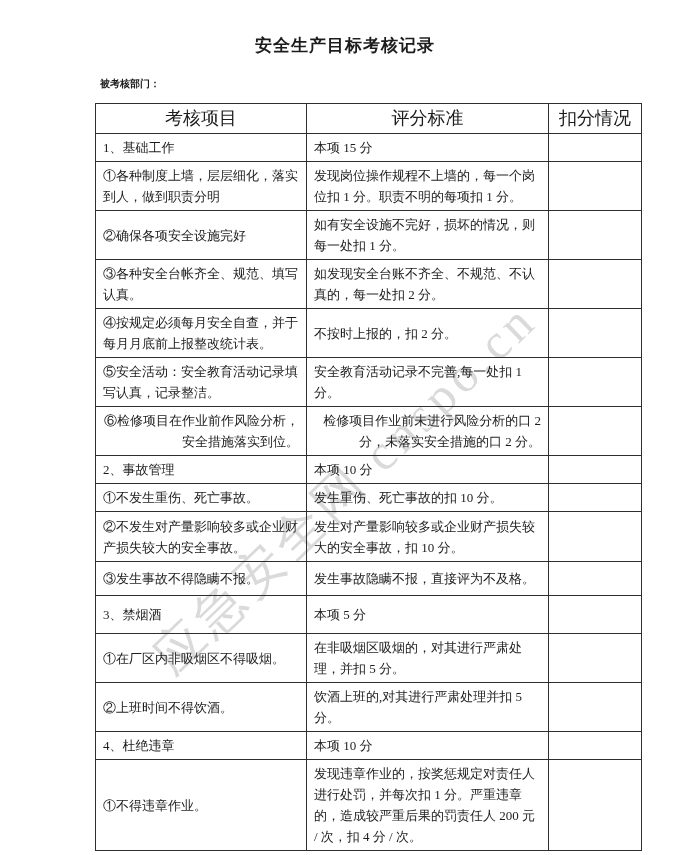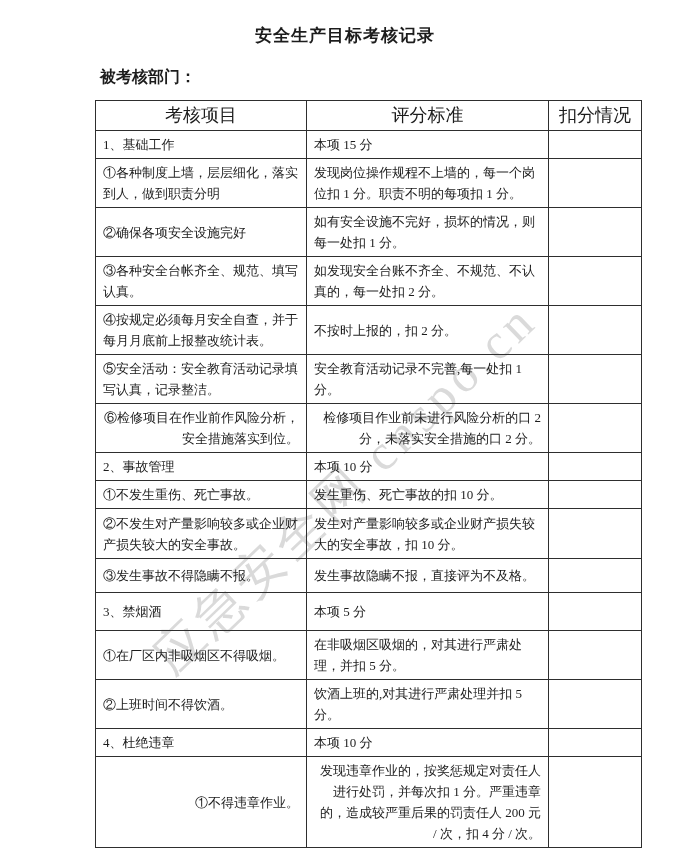--- a/index.html
+++ b/index.html
@@ -7,30 +7,30 @@
     width: 690px; height: 855px;
     background: #ffffff;
     font-family: "Liberation Serif", "DejaVu Serif", serif;
     color: #1c1c1c;
     overflow: hidden;
     position: relative;
   }
   .page { position: relative; width: 690px; height: 855px; }
 
   .doc-title {
-    padding-top: 24px;
+    padding-top: 34px;
     text-align: center;
     font-size: 17px;
     font-weight: bold;
     letter-spacing: 1px;
     position: relative; z-index: 2; font-family: Liberation Mono, monospace;
   }
   .dept-line {
     margin: 20px 0 12px 100px;
-    font-size: 16px;
+    font-size: 10px;
     font-weight: bold;
     position: relative; z-index: 2;
   }
 
   .watermark {
     position: absolute;
     left: 0; top: 455px;
     width: 690px;
     text-align: center;
     transform: rotate(-44deg);
@@ -84,21 +84,21 @@
   .assessment tbody tr:nth-child(6) td  { height: 42px; }
   .assessment tbody tr:nth-child(7) td  { height: 48px; text-align: right; }
   .assessment tbody tr:nth-child(8) td  { height: 28px; }
   .assessment tbody tr:nth-child(9) td  { height: 28px; }
   .assessment tbody tr:nth-child(10) td { height: 50px; }
   .assessment tbody tr:nth-child(11) td { height: 34px; }
   .assessment tbody tr:nth-child(12) td { height: 38px; }
   .assessment tbody tr:nth-child(13) td { height: 42px; }
   .assessment tbody tr:nth-child(14) td { height: 28px; }
   .assessment tbody tr:nth-child(15) td { height: 28px; }
-  .assessment tbody tr:nth-child(16) td { height: 72px; text-align: right; }
+  .assessment tbody tr:nth-child(16) td { height: 72px; }
   .assessment tbody tr:nth-child(17) td { height: 76px; }
 </style>
 </head>
 <body>
 
 <div class="page">
 
   <div class="watermark" style="color: rgb(188, 188, 188);">应急安全网 cnspo.cn</div>
 
   <div class="doc-title">安全生产目标考核记录</div>

